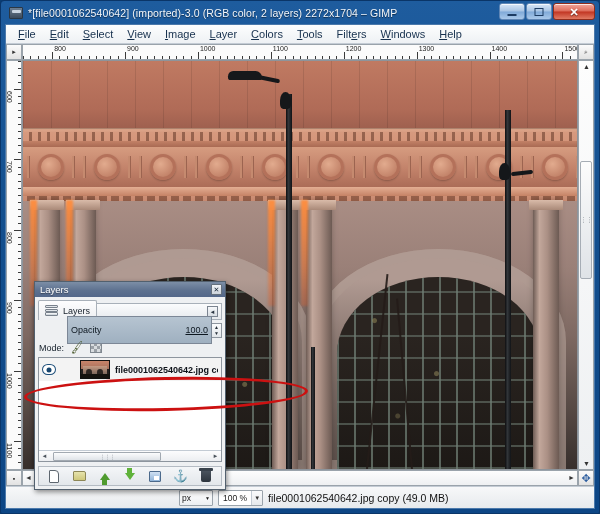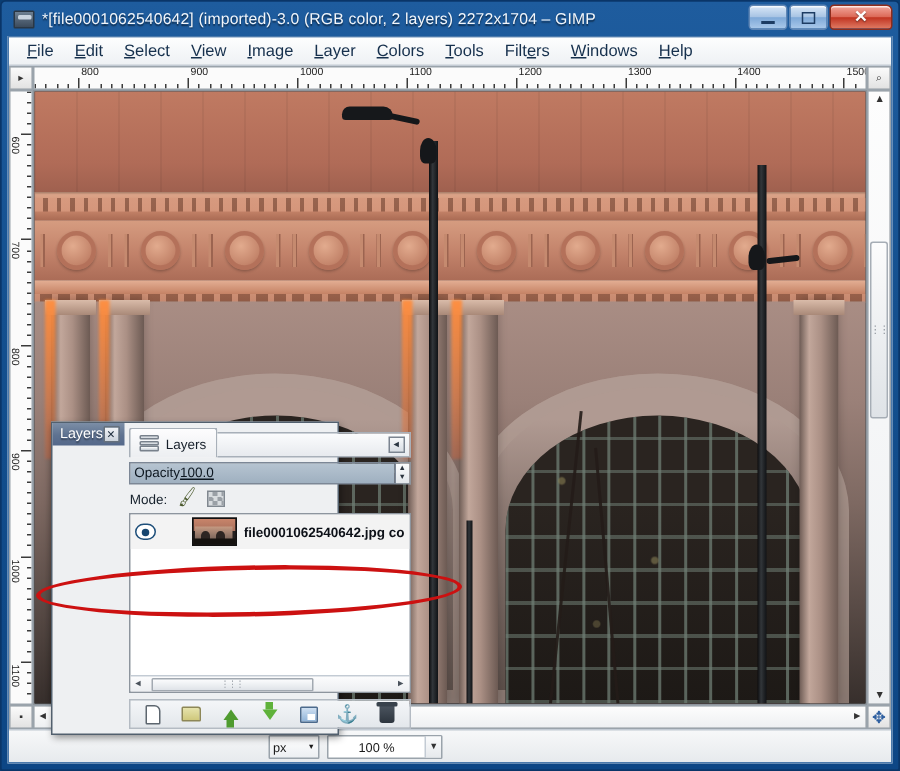--- a/index.html
+++ b/index.html
@@ -289,36 +289,36 @@
   .unit-combo {
     width: 34px; height: 16px; font-size: 8.5px;
     border: 1px solid #9aa3ab; background: linear-gradient(180deg,#fff,#eceff2);
     display:flex; align-items:center; justify-content:space-between;
     padding: 0 2px; color:#1a1a1a; border-radius:1px;
   }
   .zoom-box {
     height: 16px; display:flex; align-items:center;
     border: 1px solid #9aa3ab; background:#fff; border-radius:1px;
   }
-  .zoom-val { font-size: 8.5px; padding: 0 20px; color:#1a1a1a; }
+  .zoom-val { font-size: 8.5px; padding: 0 4px; color:#1a1a1a; }
   .zoom-arrow {
     width: 11px; height: 14px; border-left: 1px solid #c3cbd4;
     background: linear-gradient(180deg,#fafbfc,#e6e9ec);
     display:flex; align-items:center; justify-content:center; font-size:6px; color:#333;
   }
   .status-text { font-size: 10.5px; color: #111; white-space: nowrap; }
 
   
   .layers-dialog {
     position: absolute; left: 28px; top: 256px;
     width: 192px; height: 209px;
     background: #eef0f2;
     border: 1px solid #52606e;
     box-shadow: 1px 2px 5px rgba(0,0,0,.45);
-    display: flex; flex-direction: row;
+    display: flex; flex-direction: column;
     z-index: 20;
   }
   .ld-title {
     height: 15px; flex:0 0 auto;
     background: linear-gradient(180deg,#7c8ea6 0%, #5e7290 55%, #54688a 100%);
     display:flex; align-items:center; justify-content:space-between;
     padding: 0 3px 0 5px;
   }
   .ld-title-text { font-size: 9.5px; color:#fff; text-shadow: 0 1px 1px rgba(0,0,0,.4); }
   .ld-close {
@@ -363,22 +363,23 @@
     background: linear-gradient(180deg,#fbfcfd,#dde2e7);
     display:flex; align-items:center; justify-content:center; font-size:6px; color:#28313b;
     border-radius:1px;
   }
 
   .opacity-row { display:flex; align-items:center; height: 16px; }
   .opacity-bar {
     flex:1 1 auto; height: 15px; position: relative;
     background: linear-gradient(180deg,#b6c4d1,#9fb0c0);
     border: 1px solid #7c8796;
-    display:flex; align-items:center; 
-    padding: 0 3px;
+    display:flex; align-items:center; justify-content:space-between;
+    padding: 13px 3px;
+    margin-left: 29px;
   }
   .opacity-label { font-size: 9px; color:#0d1720; }
   .opacity-value { font-size: 9px; color:#0d1720;text-decoration:underline; }
   .spinner {
     width: 10px; height: 15px; border:1px solid #8d959e; border-left:none;
     background: linear-gradient(180deg,#fbfcfd,#e2e6ea);
     display:flex; flex-direction:column; align-items:center; justify-content:space-around;
     font-size:5px; color:#2a333d; line-height:4px;
   }
 
@@ -834,20 +835,21 @@
     <div class="statusbar">
       <div style="width:162px;"></div>
       <div class="unit-combo">
         <span>px</span>
         <span style="font-size:5px;">▼</span>
       </div>
       <div class="zoom-box">
         <span class="zoom-val">100 %</span>
         <span class="zoom-arrow">▼</span>
       </div>
+      <div class="status-text">file0001062540642.jpg copy (49.0 MB)</div>
     </div>
 
     <div class="layers-dialog">
       <div class="ld-title">
         <span class="ld-title-text">Layers</span>
         <span class="ld-close">✕</span>
       </div>
 
       <div class="ld-body">
 

